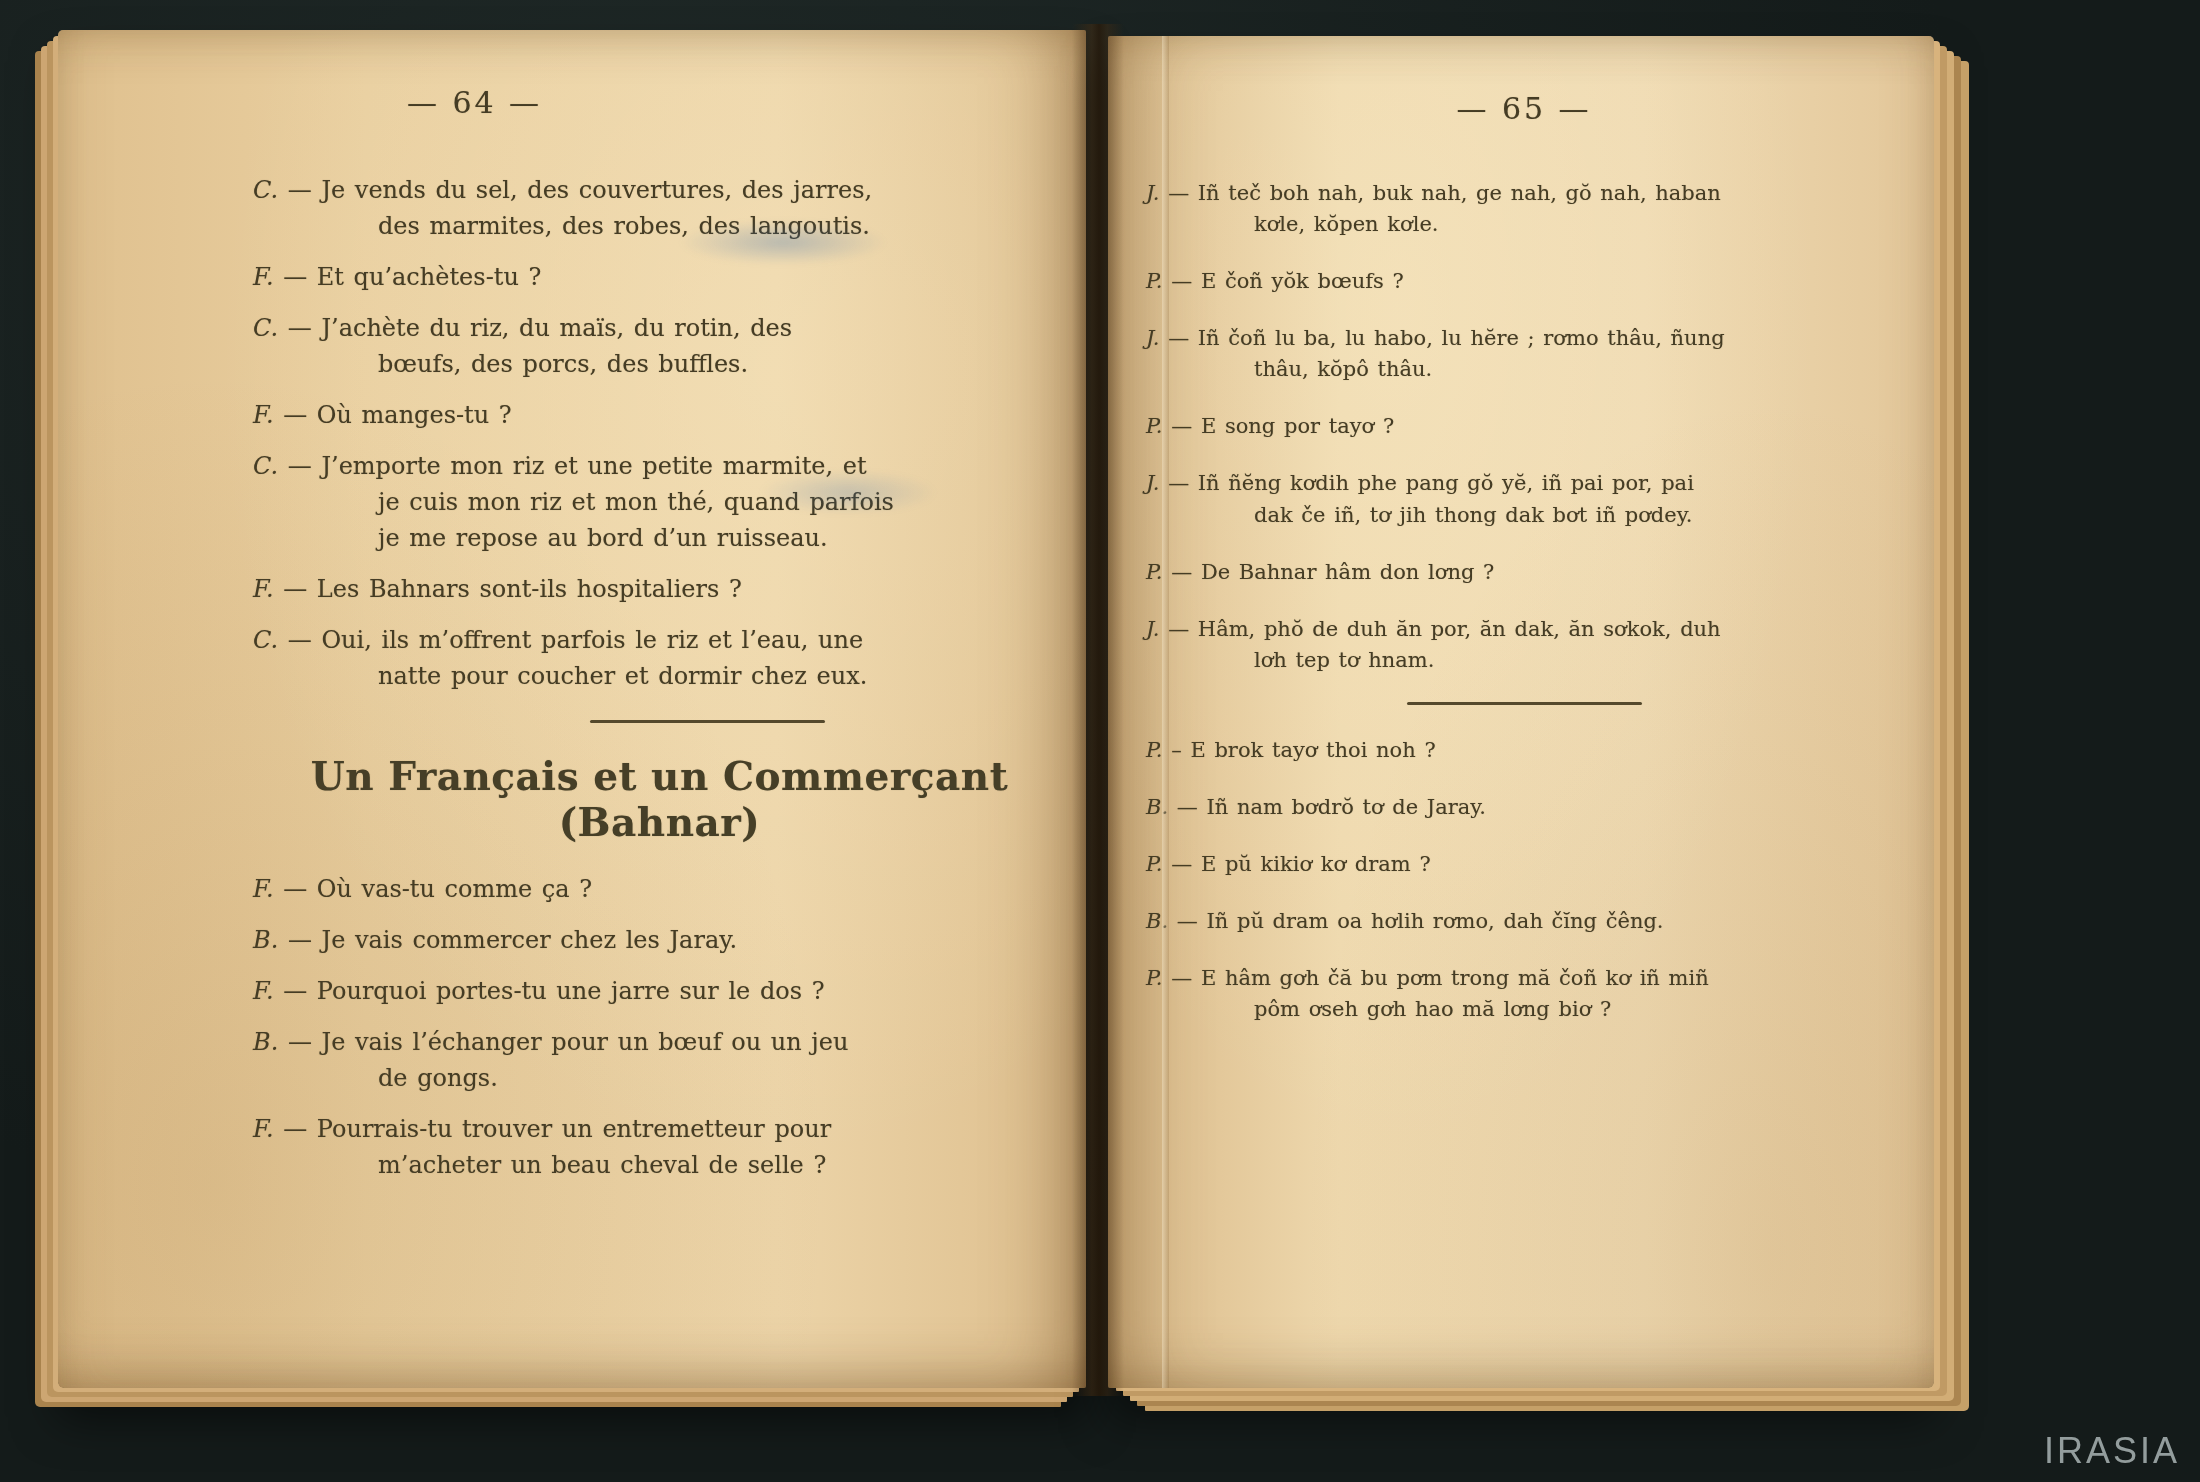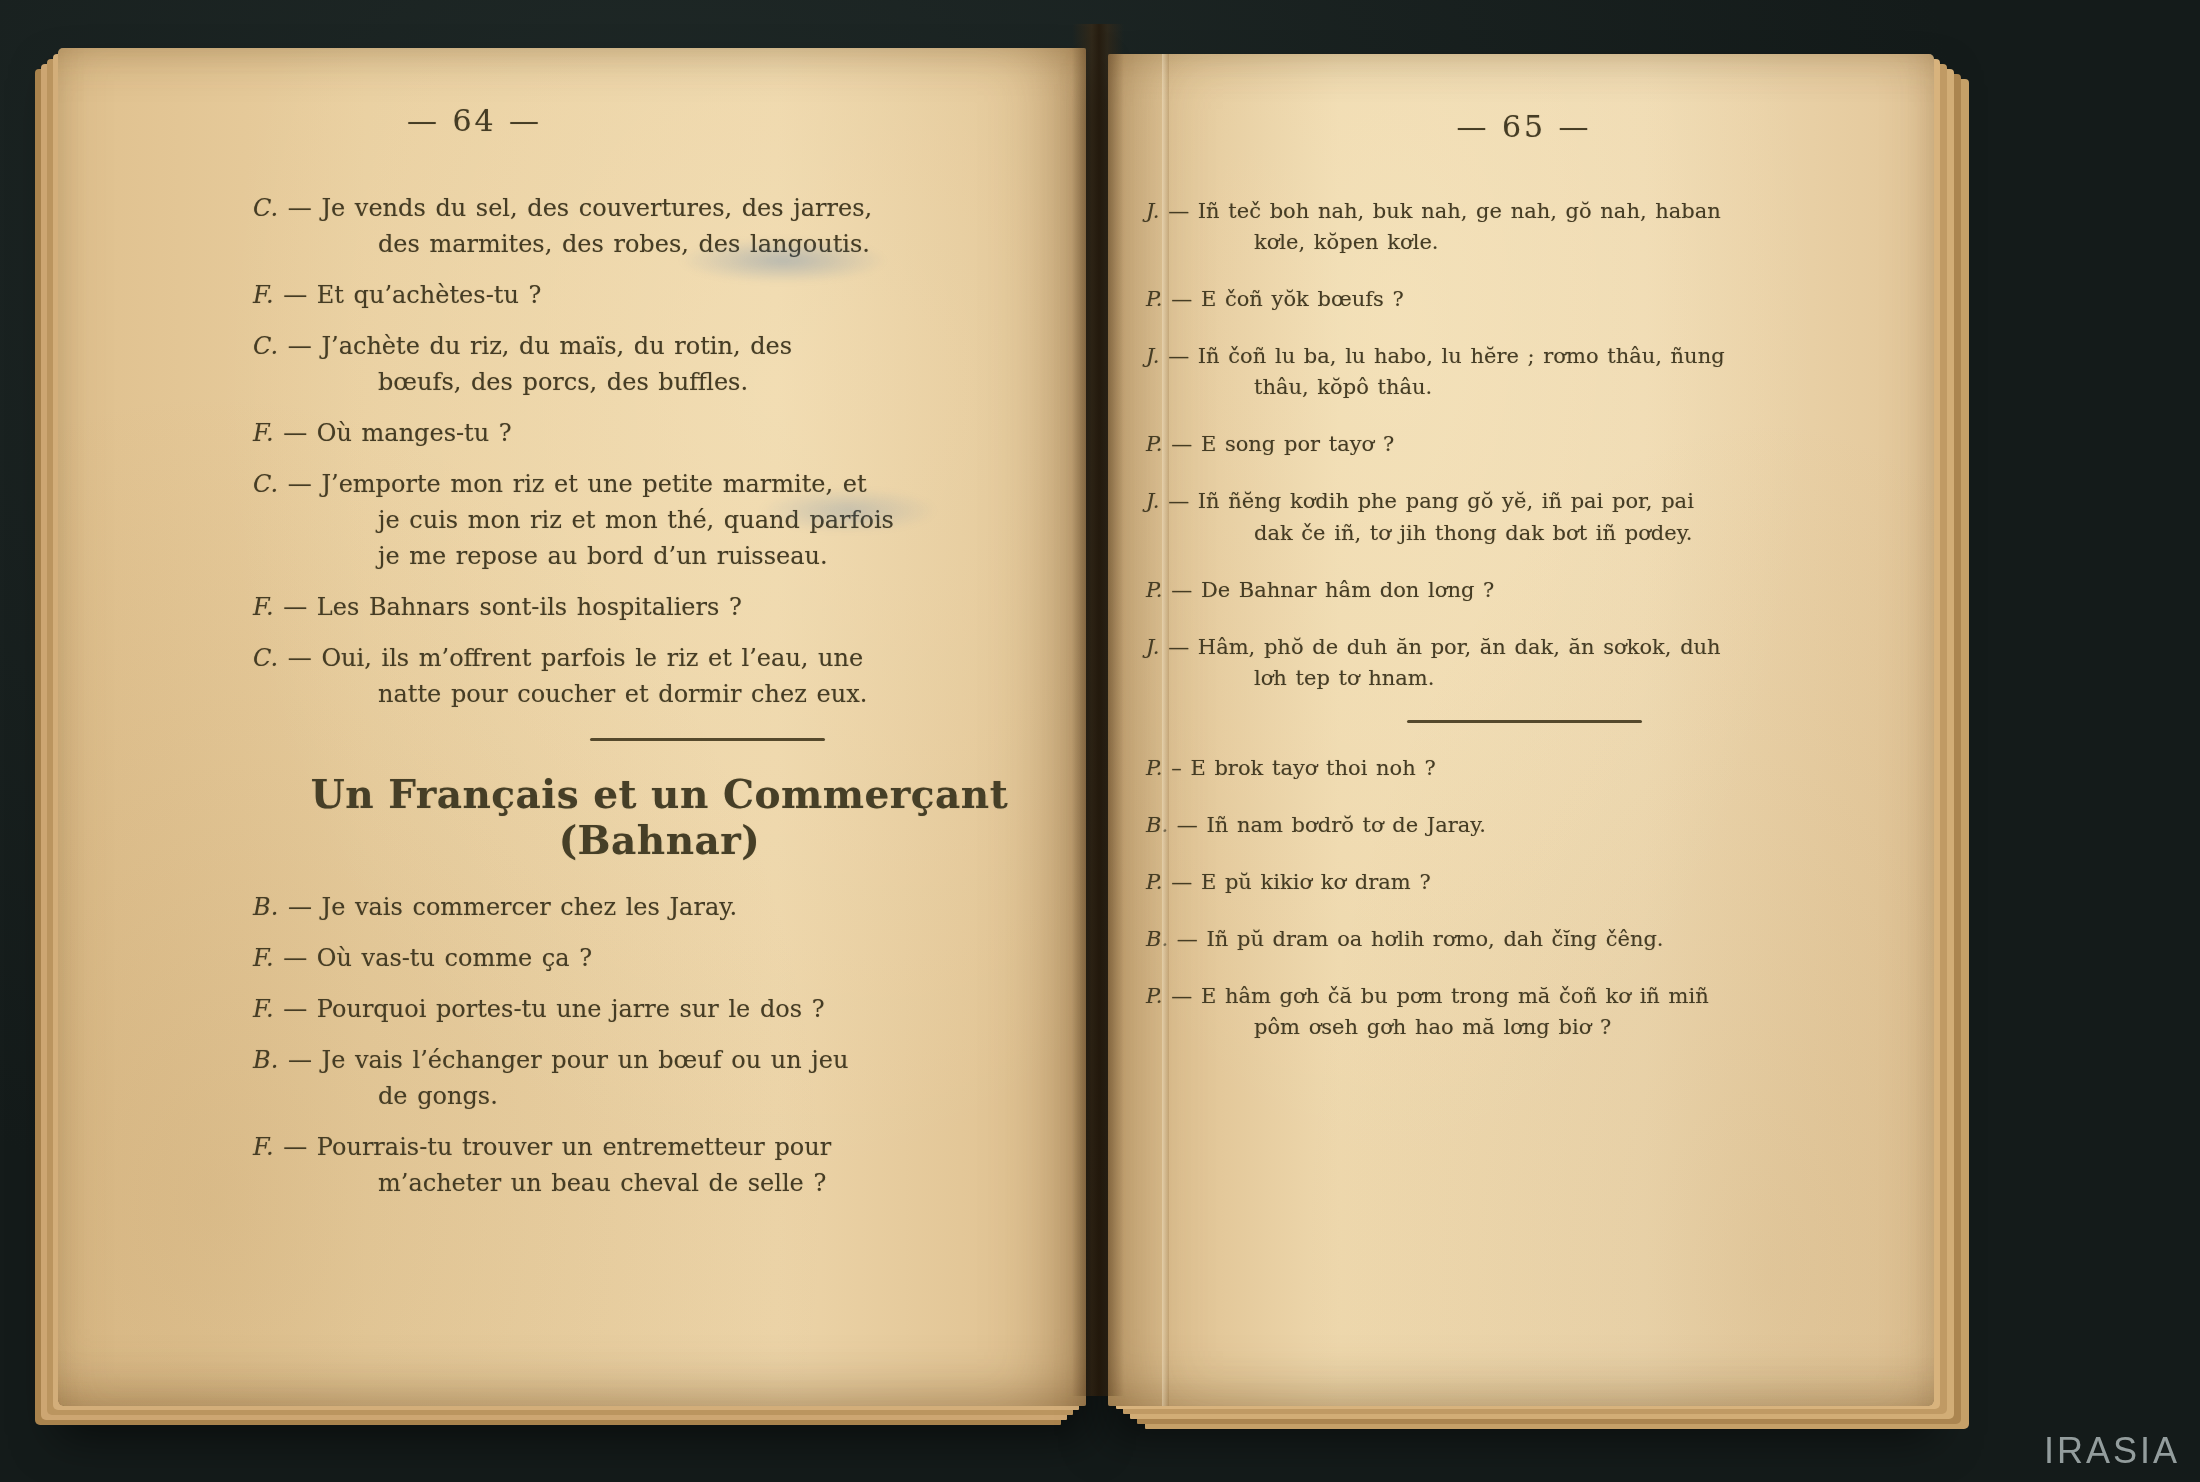--- a/index.html
+++ b/index.html
@@ -14,21 +14,20 @@
   }
 
   .book { position: absolute; inset: 0; }
 
   
   .page {
     position: absolute;
     box-sizing: border-box;
     color: var(--ink, #453c24);
     text-shadow: 0 0 1px rgba(70,60,35,.35);
-    margin-top: 18px;
   }
   .page-left {
     left: 58px; top: 30px;
     width: 1028px; height: 1358px;
     padding: 55px 20px 0 195px;
     border-radius: 5px 2px 2px 6px;
     background:
       radial-gradient(ellipse at 70% 25%, rgba(255,242,205,.30), transparent 55%),
       radial-gradient(ellipse at 15% 85%, rgba(150,105,45,.14), transparent 50%),
       linear-gradient(90deg, #dfc08e 0%, var(--paper-left, #e9cfa0) 30%, #ecd4a8 70%, #ddbe8d 100%);
@@ -173,22 +172,22 @@
         <p class="entry"><span class="speaker">C.</span><span class="sep"> — </span><span class="line-text">J’emporte mon riz et une petite marmite, et
 je cuis mon riz et mon thé, quand parfois
 je me repose au bord d’un ruisseau.</span></p>
         <p class="entry"><span class="speaker">F.</span><span class="sep"> — </span><span class="line-text">Les Bahnars sont-ils hospitaliers ?</span></p>
         <p class="entry"><span class="speaker">C.</span><span class="sep"> — </span><span class="line-text">Oui, ils m’offrent parfois le riz et l’eau, une
 natte pour coucher et dormir chez eux.</span></p>
       </div>
     <div class="rule"></div>
     <h2 class="section-heading">Un Français et un Commerçant (Bahnar)</h2>
     <div class="dialogue">
+        <p class="entry"><span class="speaker">F.</span><span class="sep"> — </span><span class="line-text">Où vas-tu comme ça ?</span></p>
         <p class="entry"><span class="speaker">B.</span><span class="sep"> — </span><span class="line-text">Je vais commercer chez les Jaray.</span></p>
-        <p class="entry"><span class="speaker">F.</span><span class="sep"> — </span><span class="line-text">Où vas-tu comme ça ?</span></p>
         <p class="entry"><span class="speaker">F.</span><span class="sep"> — </span><span class="line-text">Pourquoi portes-tu une jarre sur le dos ?</span></p>
         <p class="entry"><span class="speaker">B.</span><span class="sep"> — </span><span class="line-text">Je vais l’échanger pour un bœuf ou un jeu
 de gongs.</span></p>
         <p class="entry"><span class="speaker">F.</span><span class="sep"> — </span><span class="line-text">Pourrais-tu trouver un entremetteur pour
 m’acheter un beau cheval de selle ?</span></p>
       </div>
   </div>
 
   <div class="page page-right">
     <div class="crease"></div>

